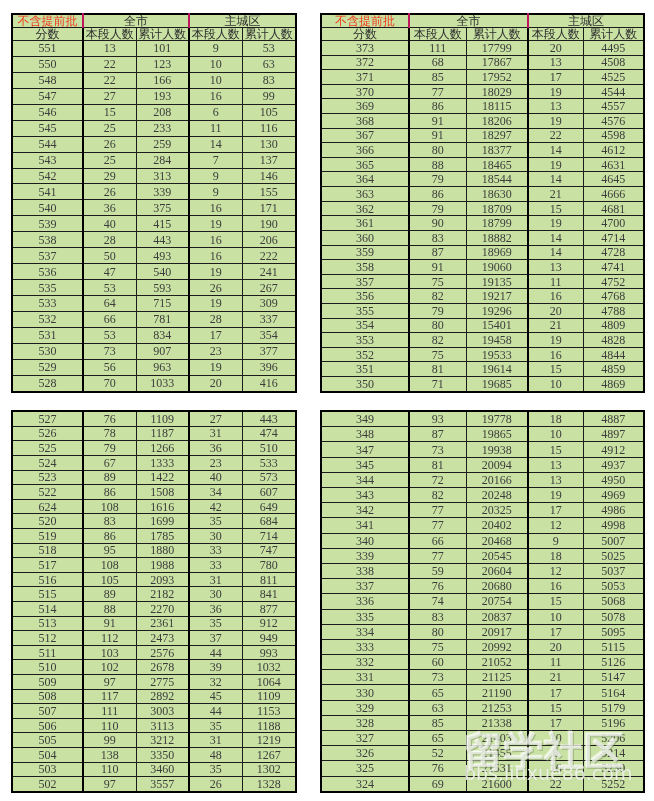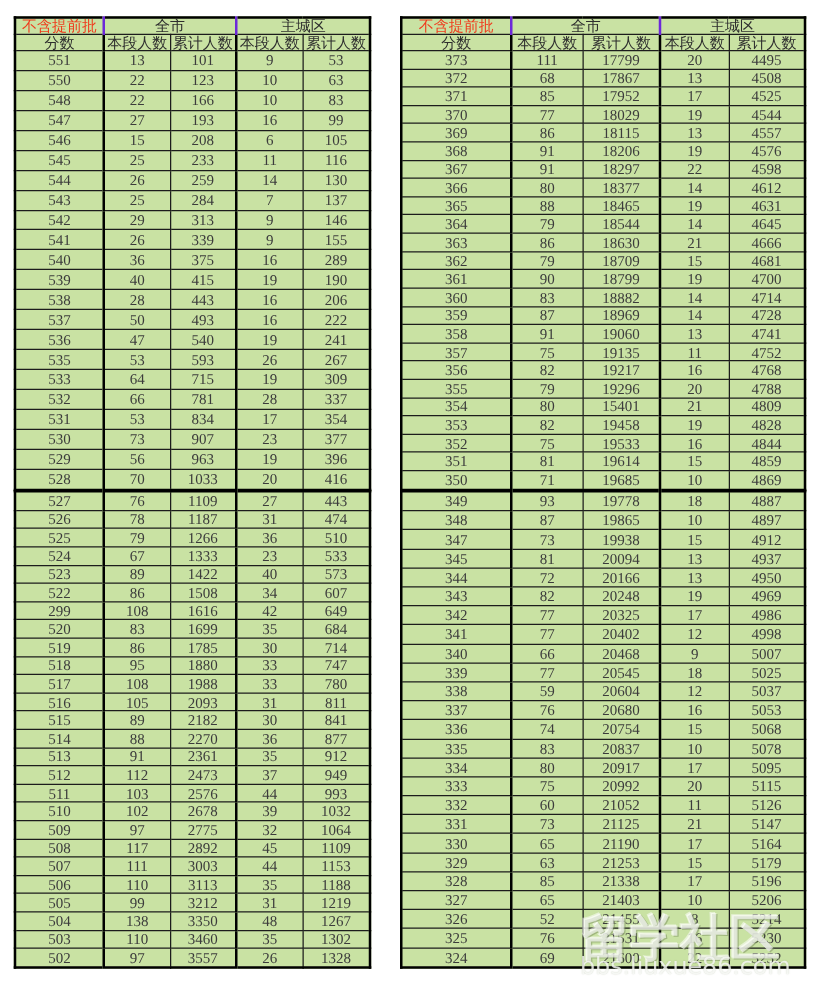--- a/index.html
+++ b/index.html
@@ -3,38 +3,38 @@
 <meta charset="utf-8">
 <style>
   html,body{margin:0;padding:0;}
   body{
     width:654px;height:801px;position:relative;background:#ffffff;
     font-family:"Liberation Serif","DejaVu Serif",serif;
     overflow:hidden;
   }
   .block{position:absolute;display:flex;align-items:center;}
   #block-top{left:11px;top:13px;height:380px;}
-  #block-bottom{left:11px;top:392px;height:383px;}
+  #block-bottom{left:11px;top:410px;height:383px;}
   .strip{width:23px;background:#c9e2a3;}
   table.tbl{
     border-collapse:collapse;table-layout:fixed;
     background:#c9e2a3;border:2px solid #000;height:100%;
   }
   table.left-tbl{width:284px;}
   table.right-tbl{width:323px;}
   .tbl th,.tbl td{
     border:1px solid #1c1c1c;padding:0;margin:0;
     text-align:center;vertical-align:middle;
     font-size:12px;font-weight:normal;color:#3c3c3c;
     line-height:1;white-space:nowrap;overflow:hidden;
   }
   .tbl thead th{font-family:"Liberation Sans","DejaVu Sans",sans-serif;color:#2e2e2e;}
   .tbl th.corner{color:#f03a1c;}
   
-  .tbl tr.h1 th:nth-child(2),.tbl tr.h1 th:nth-child(3){border-left:2px solid #6d28d9;}
+  .tbl tr.h1 th:nth-child(2),.tbl tr.h1 th:nth-child(3){border-left:2px solid #be185d;}
   .tbl tr.h2 th:nth-child(2),.tbl tr.h2 th:nth-child(4){border-left:2px solid #000;margin-left:32px;}
   .tbl tbody td:nth-child(2),.tbl tbody td:nth-child(4){border-left:2px solid #000;}
   
   .left-tbl col.c0{width:71px;} .left-tbl col.c1{width:53px;}
   .left-tbl col.c2{width:53px;} .left-tbl col.c3{width:53px;}
   .left-tbl col.c4{width:54px;}
   .right-tbl col.c0{width:88px;} .right-tbl col.c1{width:57px;}
   .right-tbl col.c2{width:62px;} .right-tbl col.c3{width:55px;}
   .right-tbl col.c4{width:61px;}
   
@@ -150,21 +150,21 @@
           <td>26</td>
           <td>339</td>
           <td>9</td>
           <td>155</td>
         </tr>
         <tr>
           <td>540</td>
           <td>36</td>
           <td>375</td>
           <td>16</td>
-          <td>289</td>
+          <td>171</td>
         </tr>
         <tr>
           <td>539</td>
           <td>40</td>
           <td>415</td>
           <td>19</td>
           <td>190</td>
         </tr>
         <tr>
           <td>538</td>
@@ -483,21 +483,21 @@
           <td>573</td>
         </tr>
         <tr>
           <td>522</td>
           <td>86</td>
           <td>1508</td>
           <td>34</td>
           <td>607</td>
         </tr>
         <tr>
-          <td>299</td>
+          <td>624</td>
           <td>108</td>
           <td>1616</td>
           <td>42</td>
           <td>649</td>
         </tr>
         <tr>
           <td>520</td>
           <td>83</td>
           <td>1699</td>
           <td>35</td>

